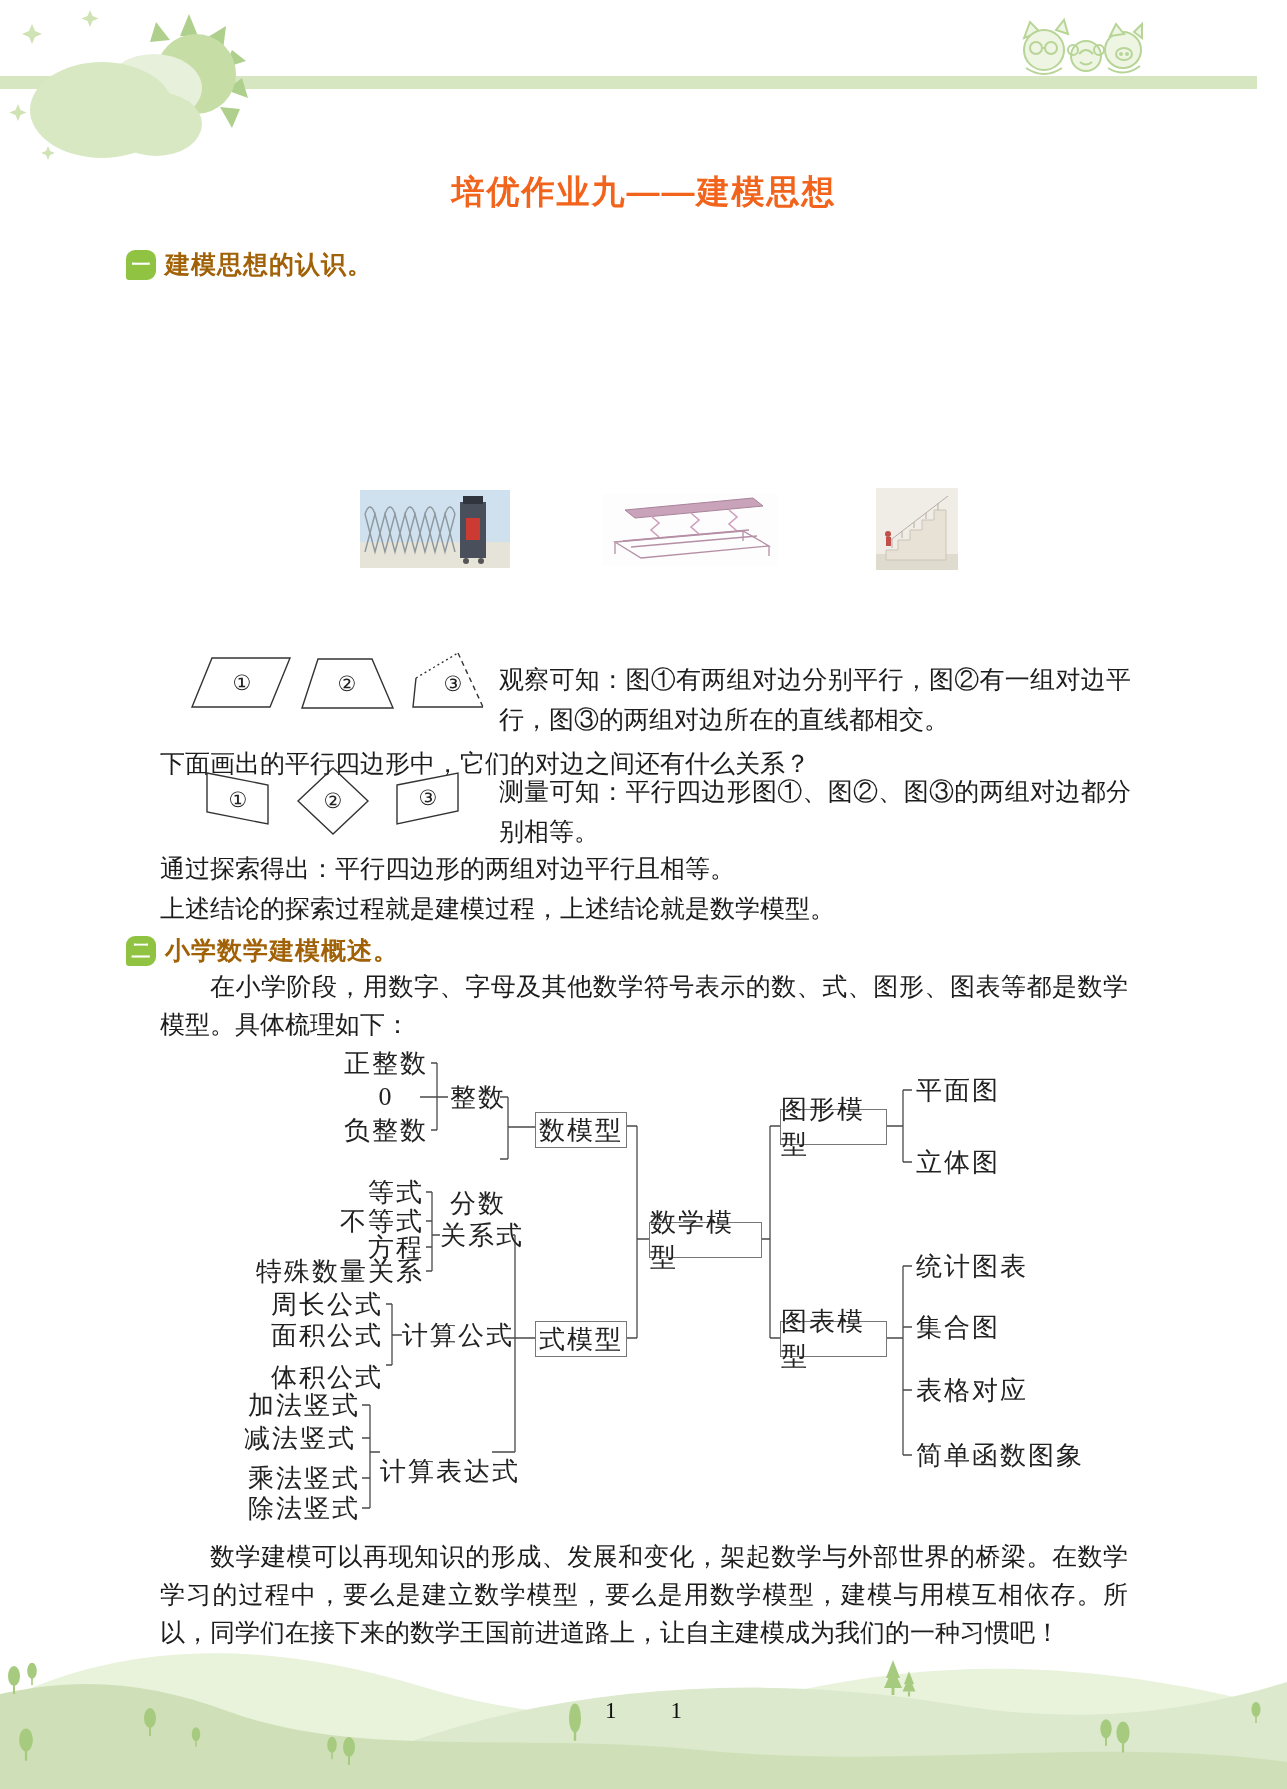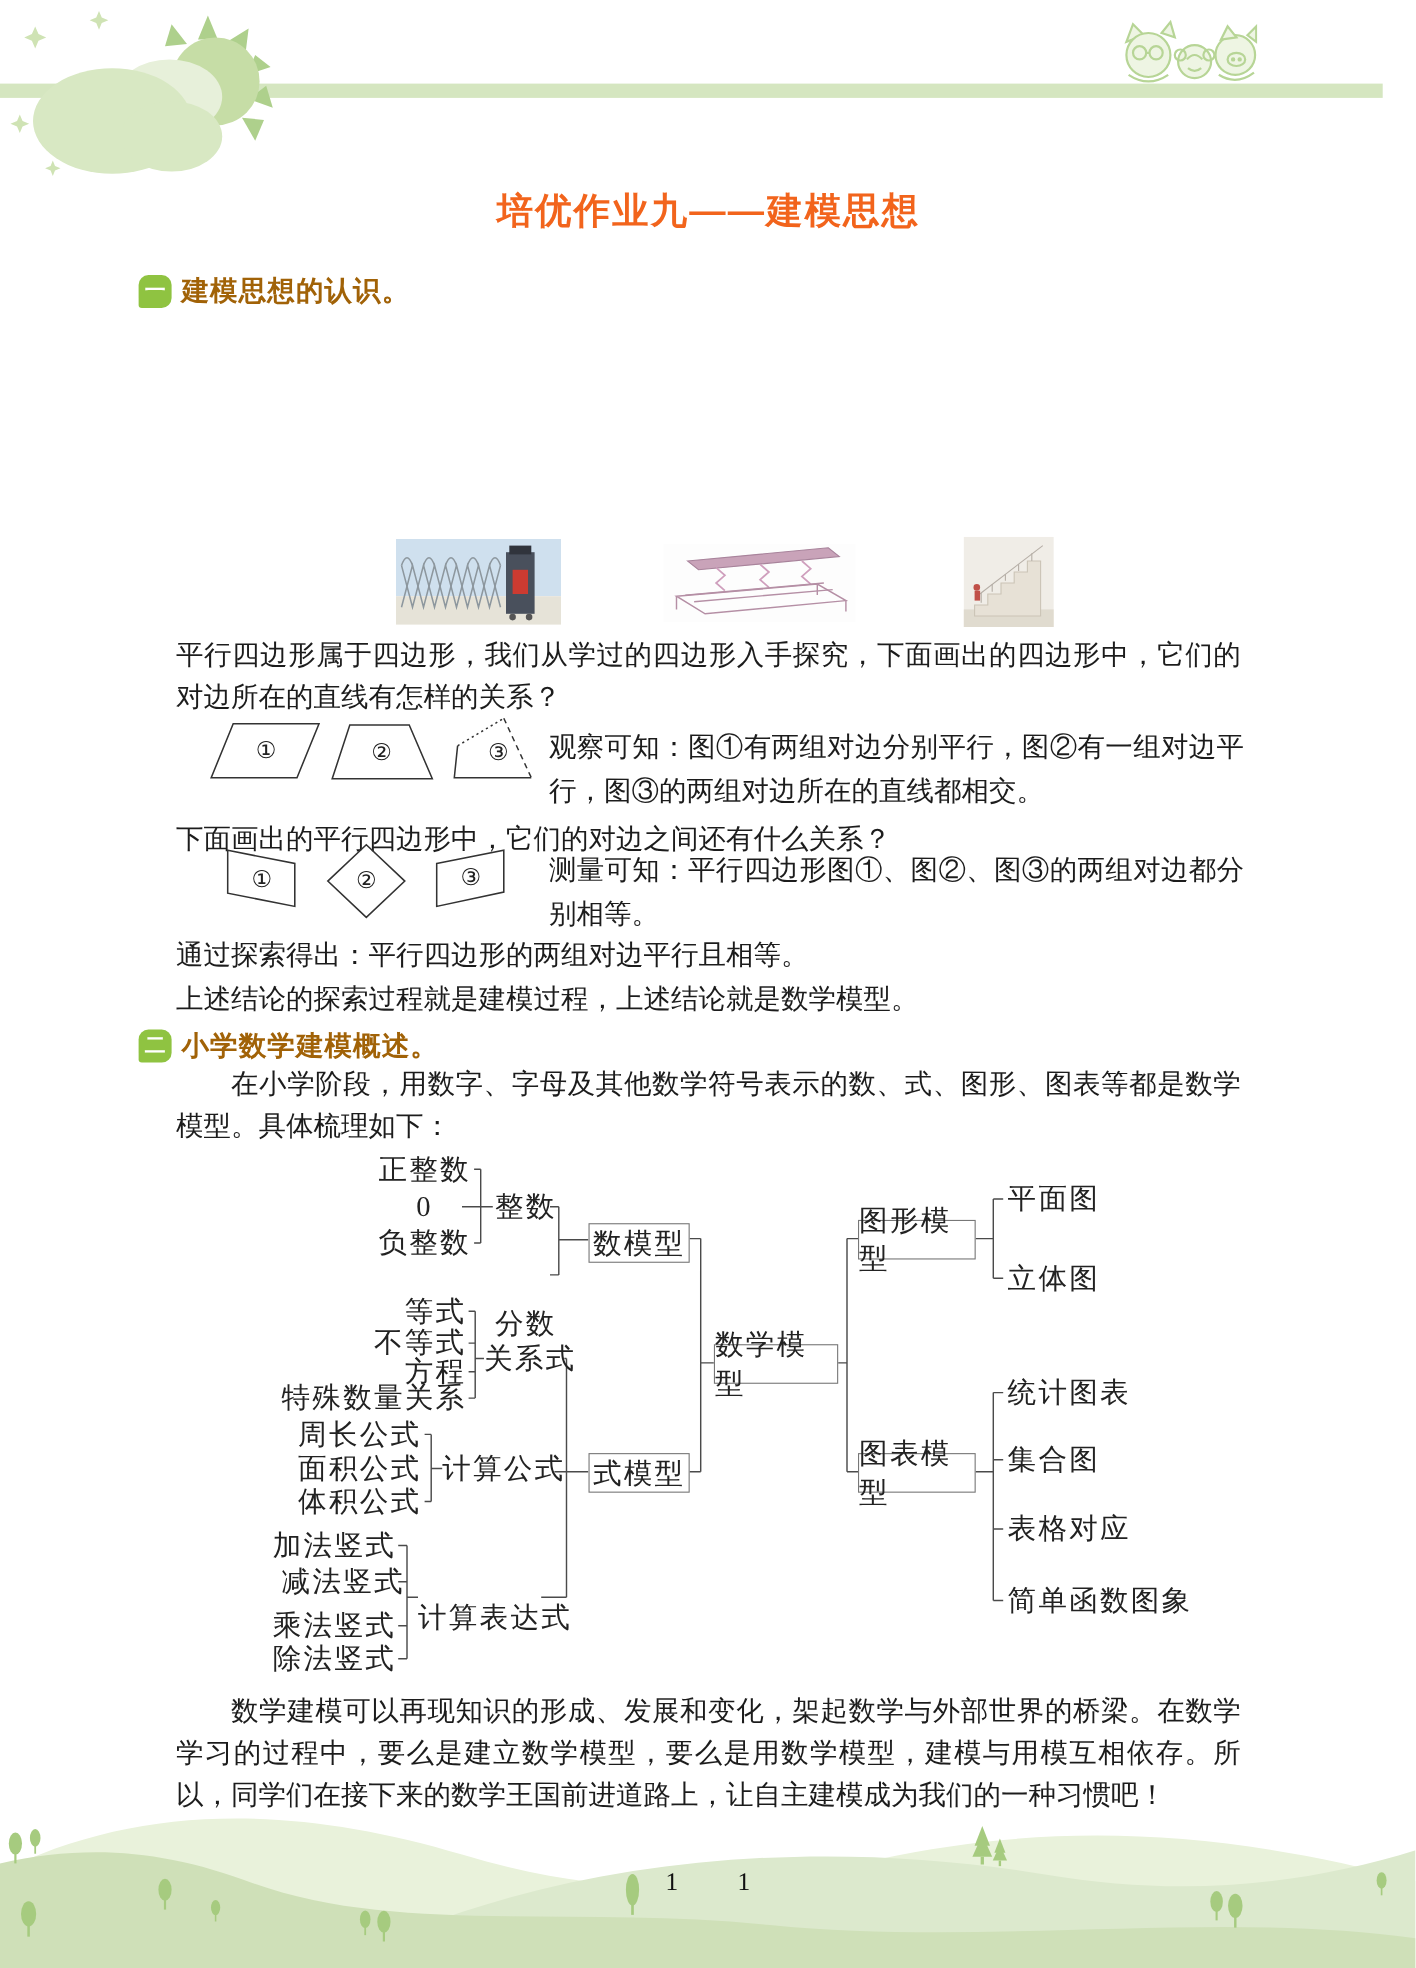--- a/index.html
+++ b/index.html
@@ -159,21 +159,20 @@
         <line x1="26" y1="50" x2="26" y2="43"></line>
         <line x1="38" y1="40" x2="38" y2="34"></line>
         <line x1="50" y1="31" x2="50" y2="25"></line>
         <line x1="62" y1="22" x2="62" y2="15"></line>
       </g>
       <circle cx="12" cy="46" r="3" fill="#c05048"></circle>
       <rect x="10" y="49" width="5" height="9" fill="#c05048"></rect>
     </svg>
   </div>
 
-  <div class="para" style="top:578px;">平行四边形属于四边形，我们从学过的四边形入手探究，下面画出的四边形中，它们的对边所在的直线有怎样的关系？</div>
 
   <div class="figwrap" style="left:190px;top:650px;width:300px;height:62px;">
     <svg width="300" height="62" viewBox="0 0 300 62" fill="none" stroke="#333" stroke-width="1.4">
       <polygon points="22,8 100,8 80,57 2,57"></polygon>
       <polygon points="128,9 182,9 203,58 112,58"></polygon>
       <path d="M226,28 L223,57 L293,57"></path>
       <path d="M226,28 L268,3" stroke-dasharray="2 3"></path>
       <path d="M268,3 L293,57" stroke-dasharray="5 4"></path>
     </svg>
     <span class="figlabel" style="left:52px;top:33px;">①</span>
@@ -238,25 +237,25 @@
     <span class="dl l" style="left:200px;top:114px;margin-top:44px;">分数</span>
 
     <span class="dl r" style="left:174px;top:147px;">等式</span>
     <span class="dl r" style="left:174px;top:176px;">不等式</span>
     <span class="dl r" style="left:174px;top:202px;">方程</span>
     <span class="dl r" style="left:174px;top:226px;">特殊数量关系</span>
     <span class="dl l" style="left:190px;top:190px;">关系式</span>
 
     <span class="dl r" style="left:133px;top:259px;">周长公式</span>
     <span class="dl r" style="left:133px;top:290px;">面积公式</span>
-    <span class="dl r" style="left:133px;top:320px;">体积公式</span>
+    <span class="dl r" style="left:133px;top:332px;">体积公式</span>
     <span class="dl l" style="left:152px;top:290px;">计算公式</span>
 
     <span class="dl r" style="left:110px;top:360px;">加法竖式</span>
-    <span class="dl r" style="left:118px;top:393px;text-align:center;">减法竖式</span>
+    <span class="dl r" style="left:106px;top:393px;text-align:center;">减法竖式</span>
     <span class="dl r" style="left:110px;top:433px;">乘法竖式</span>
     <span class="dl r" style="left:110px;top:463px;">除法竖式</span>
     <span class="dl l" style="left:130px;top:426px;">计算表达式</span>
 
     <div class="dbox" style="left:285px;top:67px;width:90px;height:34px;">数模型</div>
     <div class="dbox" style="left:285px;top:276px;width:90px;height:34px;">式模型</div>
     <div class="dbox" style="left:399px;top:177px;width:111px;height:34px;">数学模型</div>
     <div class="dbox" style="left:530px;top:64px;width:105px;height:34px;">图形模型</div>
     <div class="dbox" style="left:530px;top:276px;width:105px;height:34px;">图表模型</div>
 

